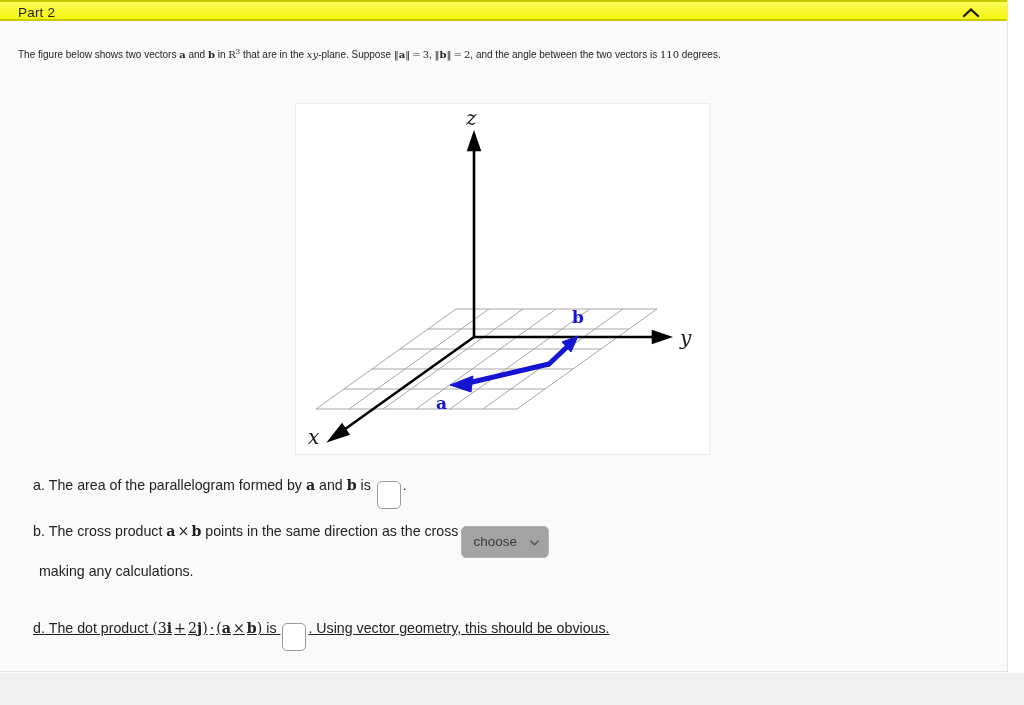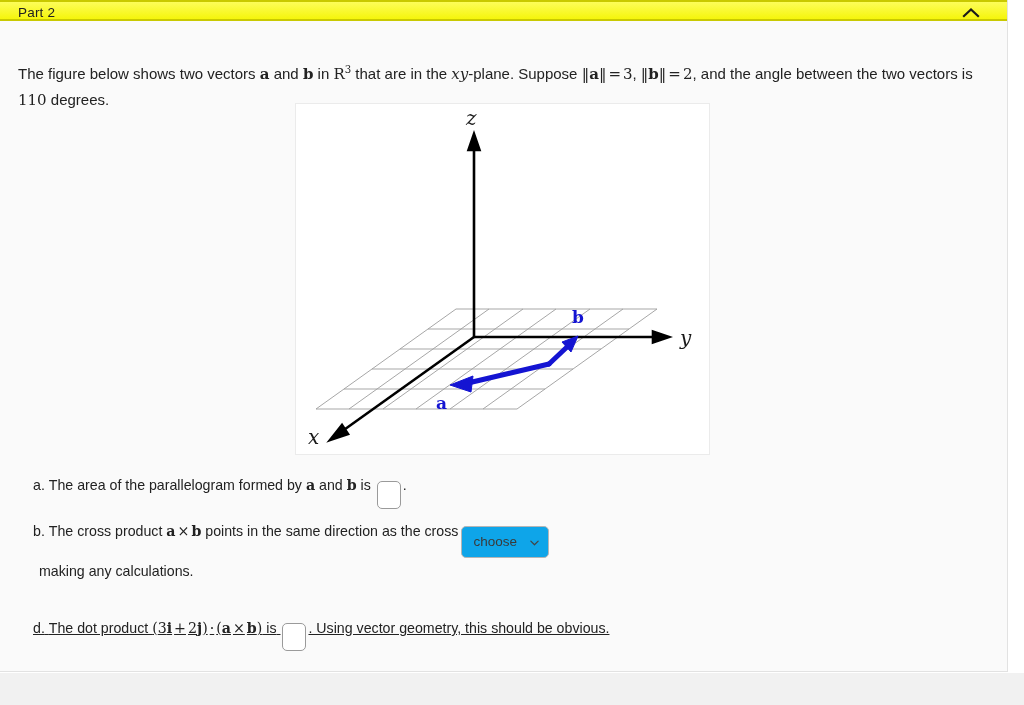--- a/index.html
+++ b/index.html
@@ -79,23 +79,23 @@
     cursor: pointer;
     display: flex;
     align-items: center;
     justify-content: center;
   }
 
   
   #intro {
     position: absolute;
     left: 18px;
-    top: 57px;
+    top: 40px;
     width: 968px;
-    font-size: 15px;
+    font-size: 10px;
     line-height: 25px;
     color: #222;
   }
   .mi { font-family: "DejaVu Serif", serif; font-style: italic; }
   .mb { font-family: "DejaVu Serif", serif; font-weight: bold; font-style: normal; }
   .mn { font-family: "DejaVu Serif", serif; font-style: normal; }
   .mop { font-family: "DejaVu Serif", serif; font-style: normal; padding: 0 2px; }
   .bars { font-family: "DejaVu Serif", serif; font-style: normal; }
   sup.pw { font-size: .68em; vertical-align: super; font-family: "DejaVu Serif", serif; font-style: normal; }
 
@@ -151,21 +151,21 @@
   }
   .select-box {
     display: inline-flex;
     align-items: center;
     justify-content: space-between;
     width: 88px;
     height: 32px;
     padding: 0 8px 0 11px;
     border: 1px solid #b5b5b5;
     border-radius: 5px;
-    background: #0ea5e9;
+    background: #a3a3a3;
     box-sizing: border-box;
     font-family: "Liberation Sans", sans-serif;
     font-size: 13.5px;
     color: #3a3a3a;
     cursor: pointer;
   }
   .chev {
     width: 11px;
     height: 11px;
     flex: 0 0 auto;

